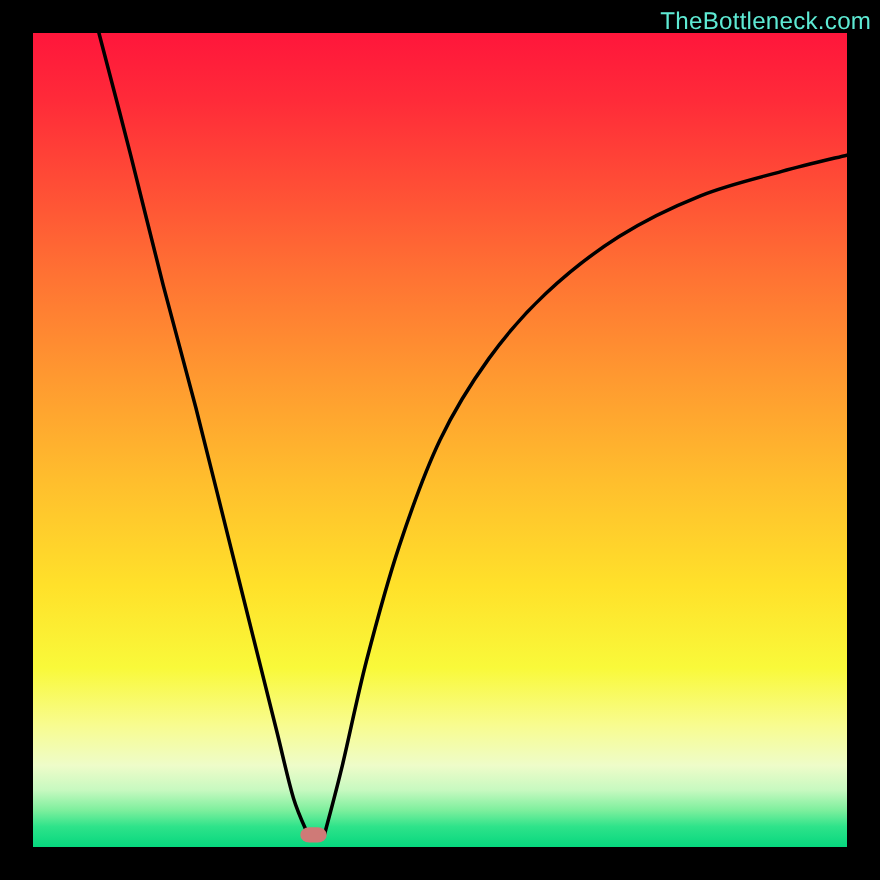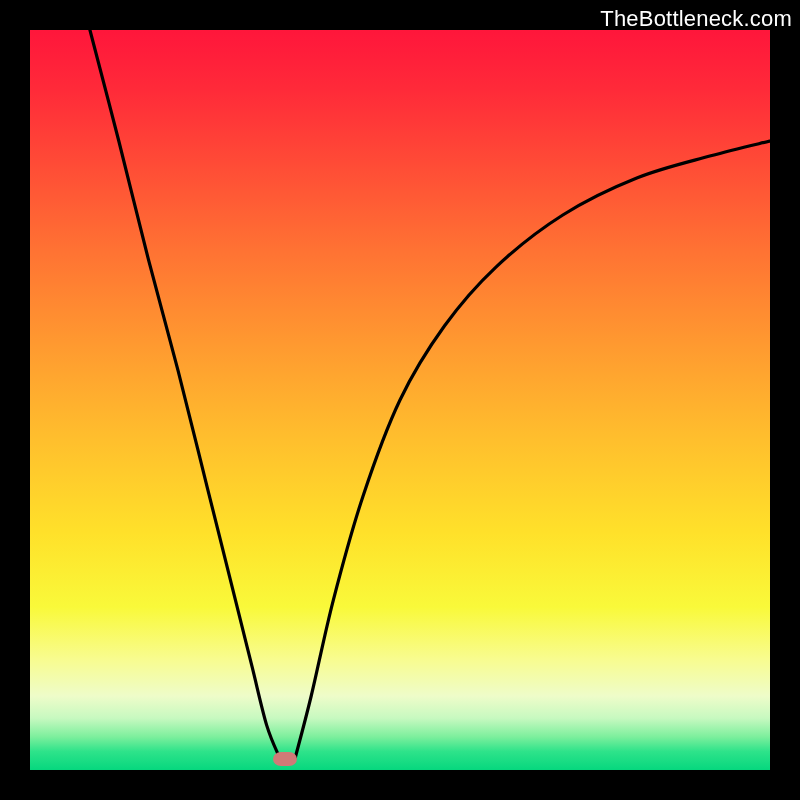--- a/index.html
+++ b/index.html
@@ -23,21 +23,21 @@
     position: absolute;
     left: 0;
     top: 0;
     width: 740px;
     height: 740px;
   }
   .watermark {
     position: absolute;
     top: 6px;
     right: 8px;
-    color: #ffffff;
+    color: #5eead4;
     font-size: 22px;
     font-weight: 500;
     letter-spacing: 0.2px;
     z-index: 10;
   }
   .curve-layer {
     position: absolute;
     left: 0;
     top: 0;
     width: 740px;

